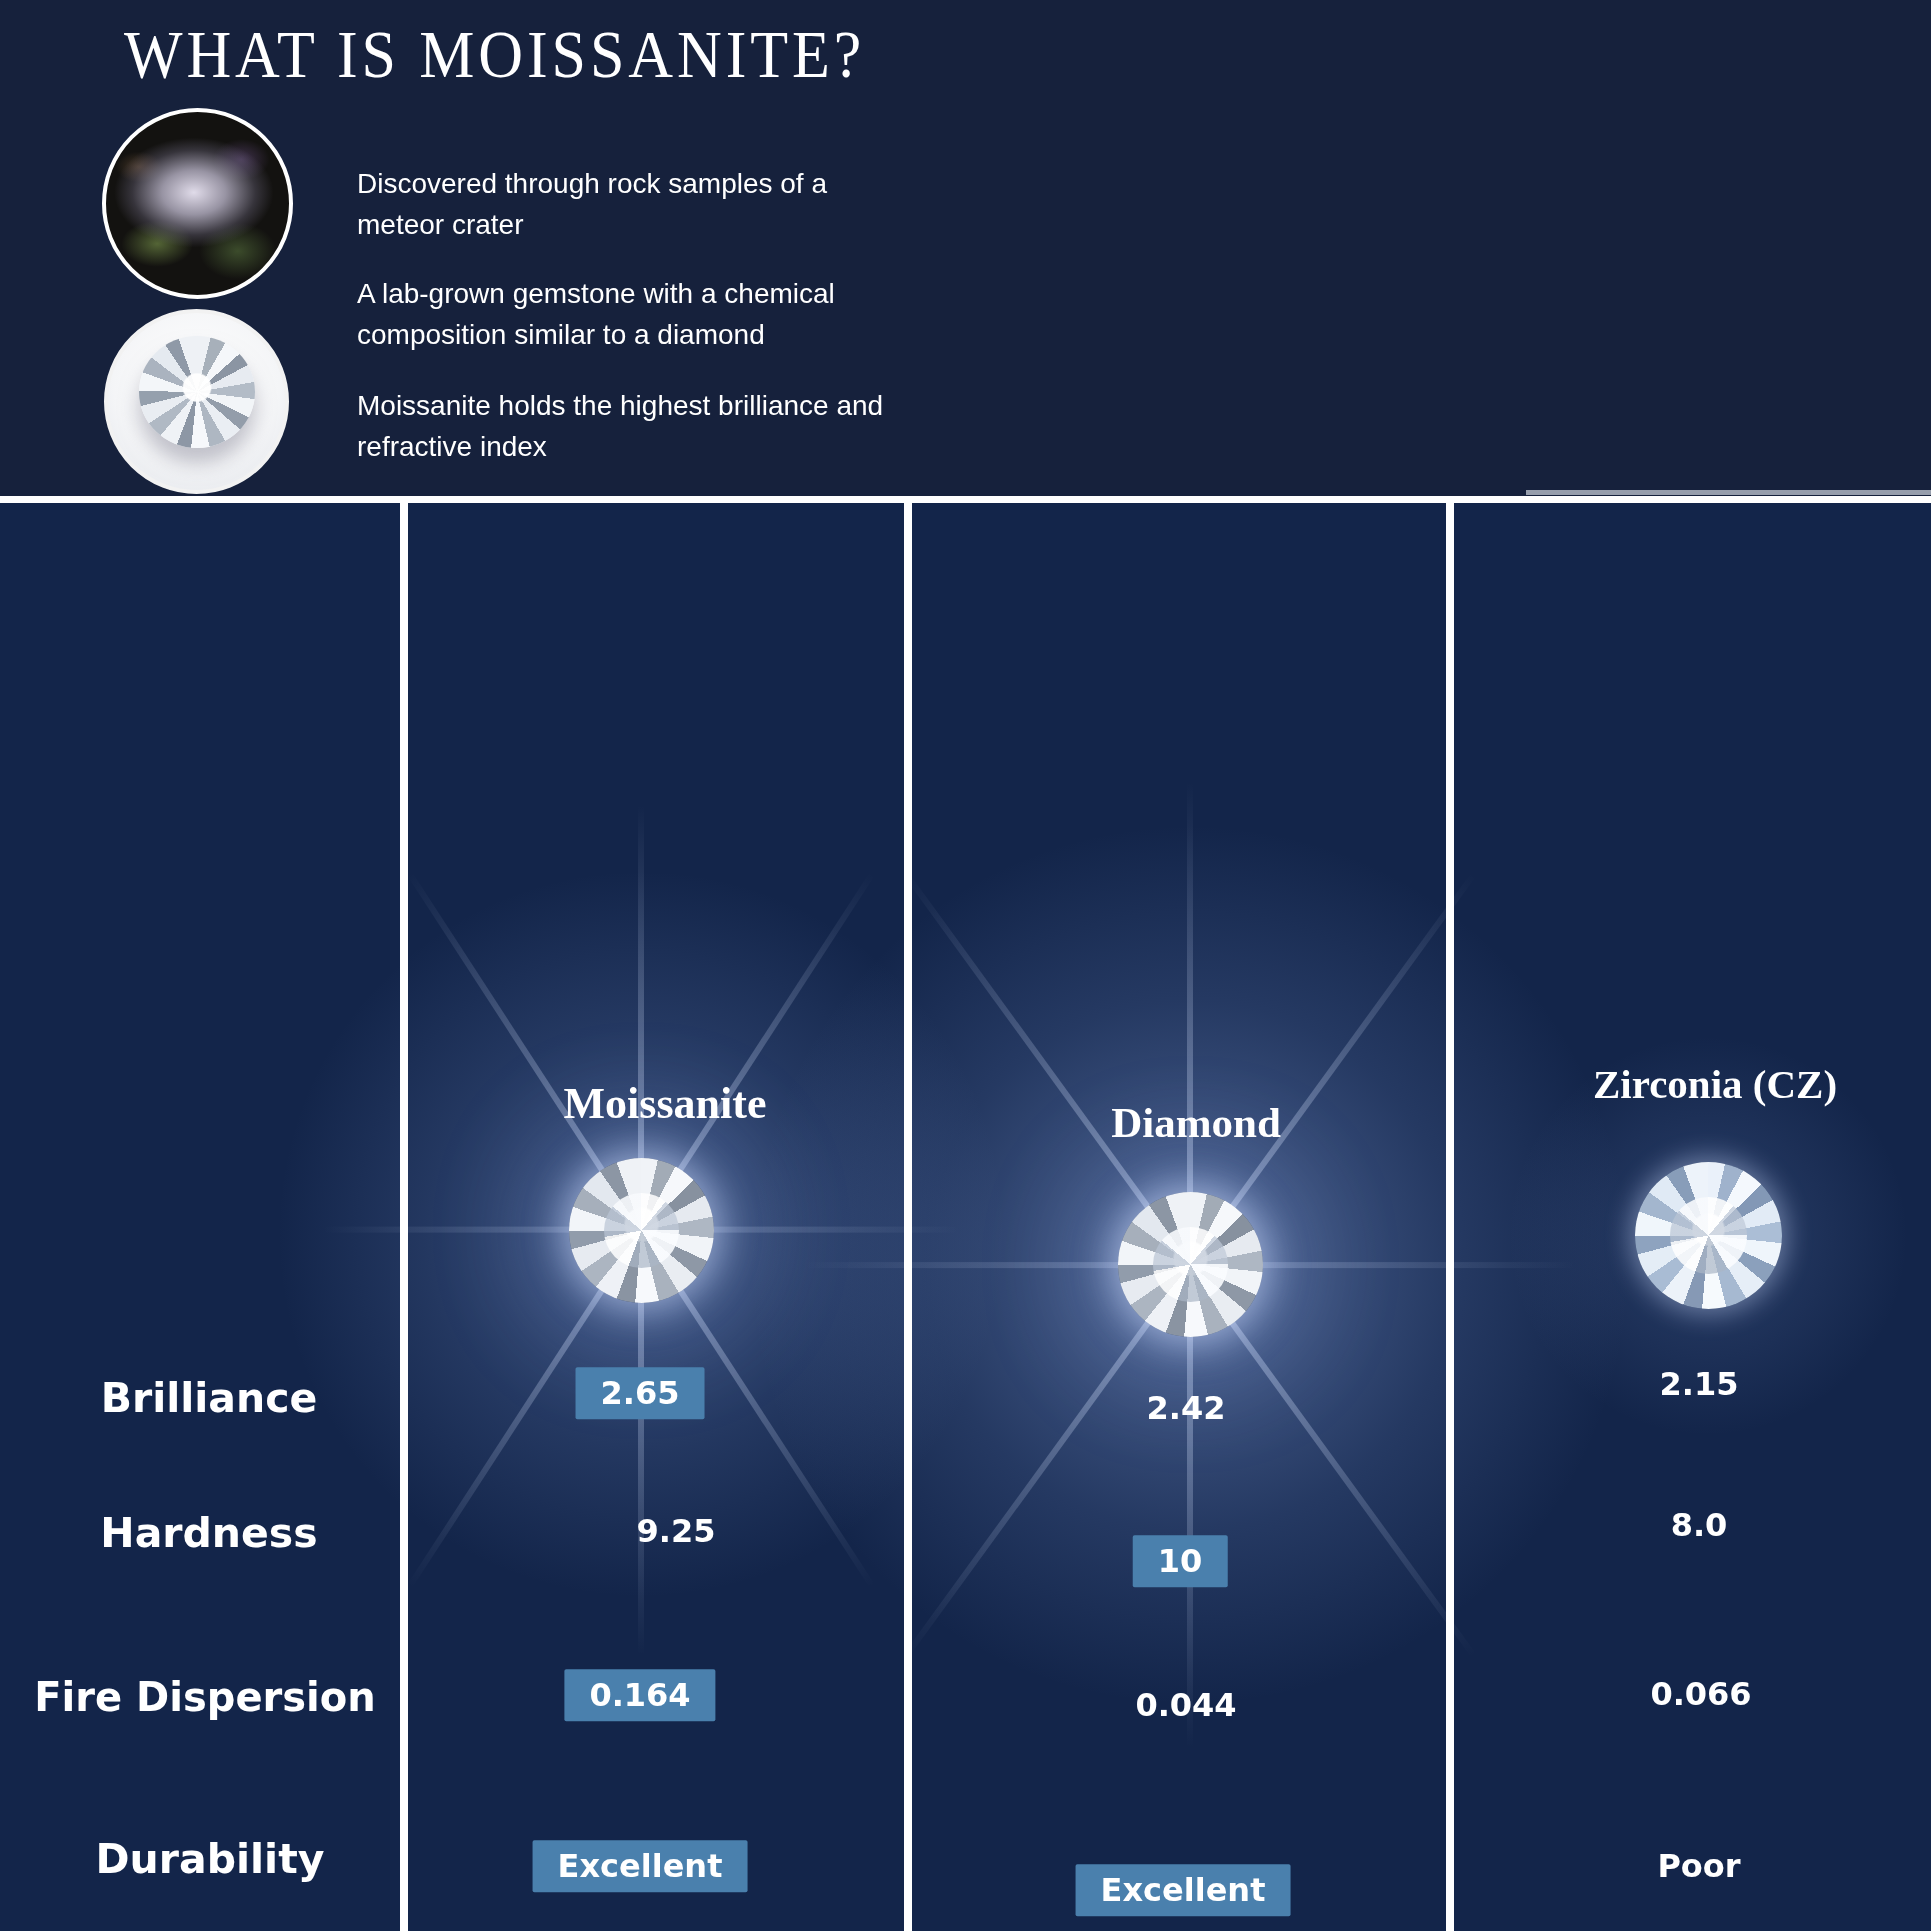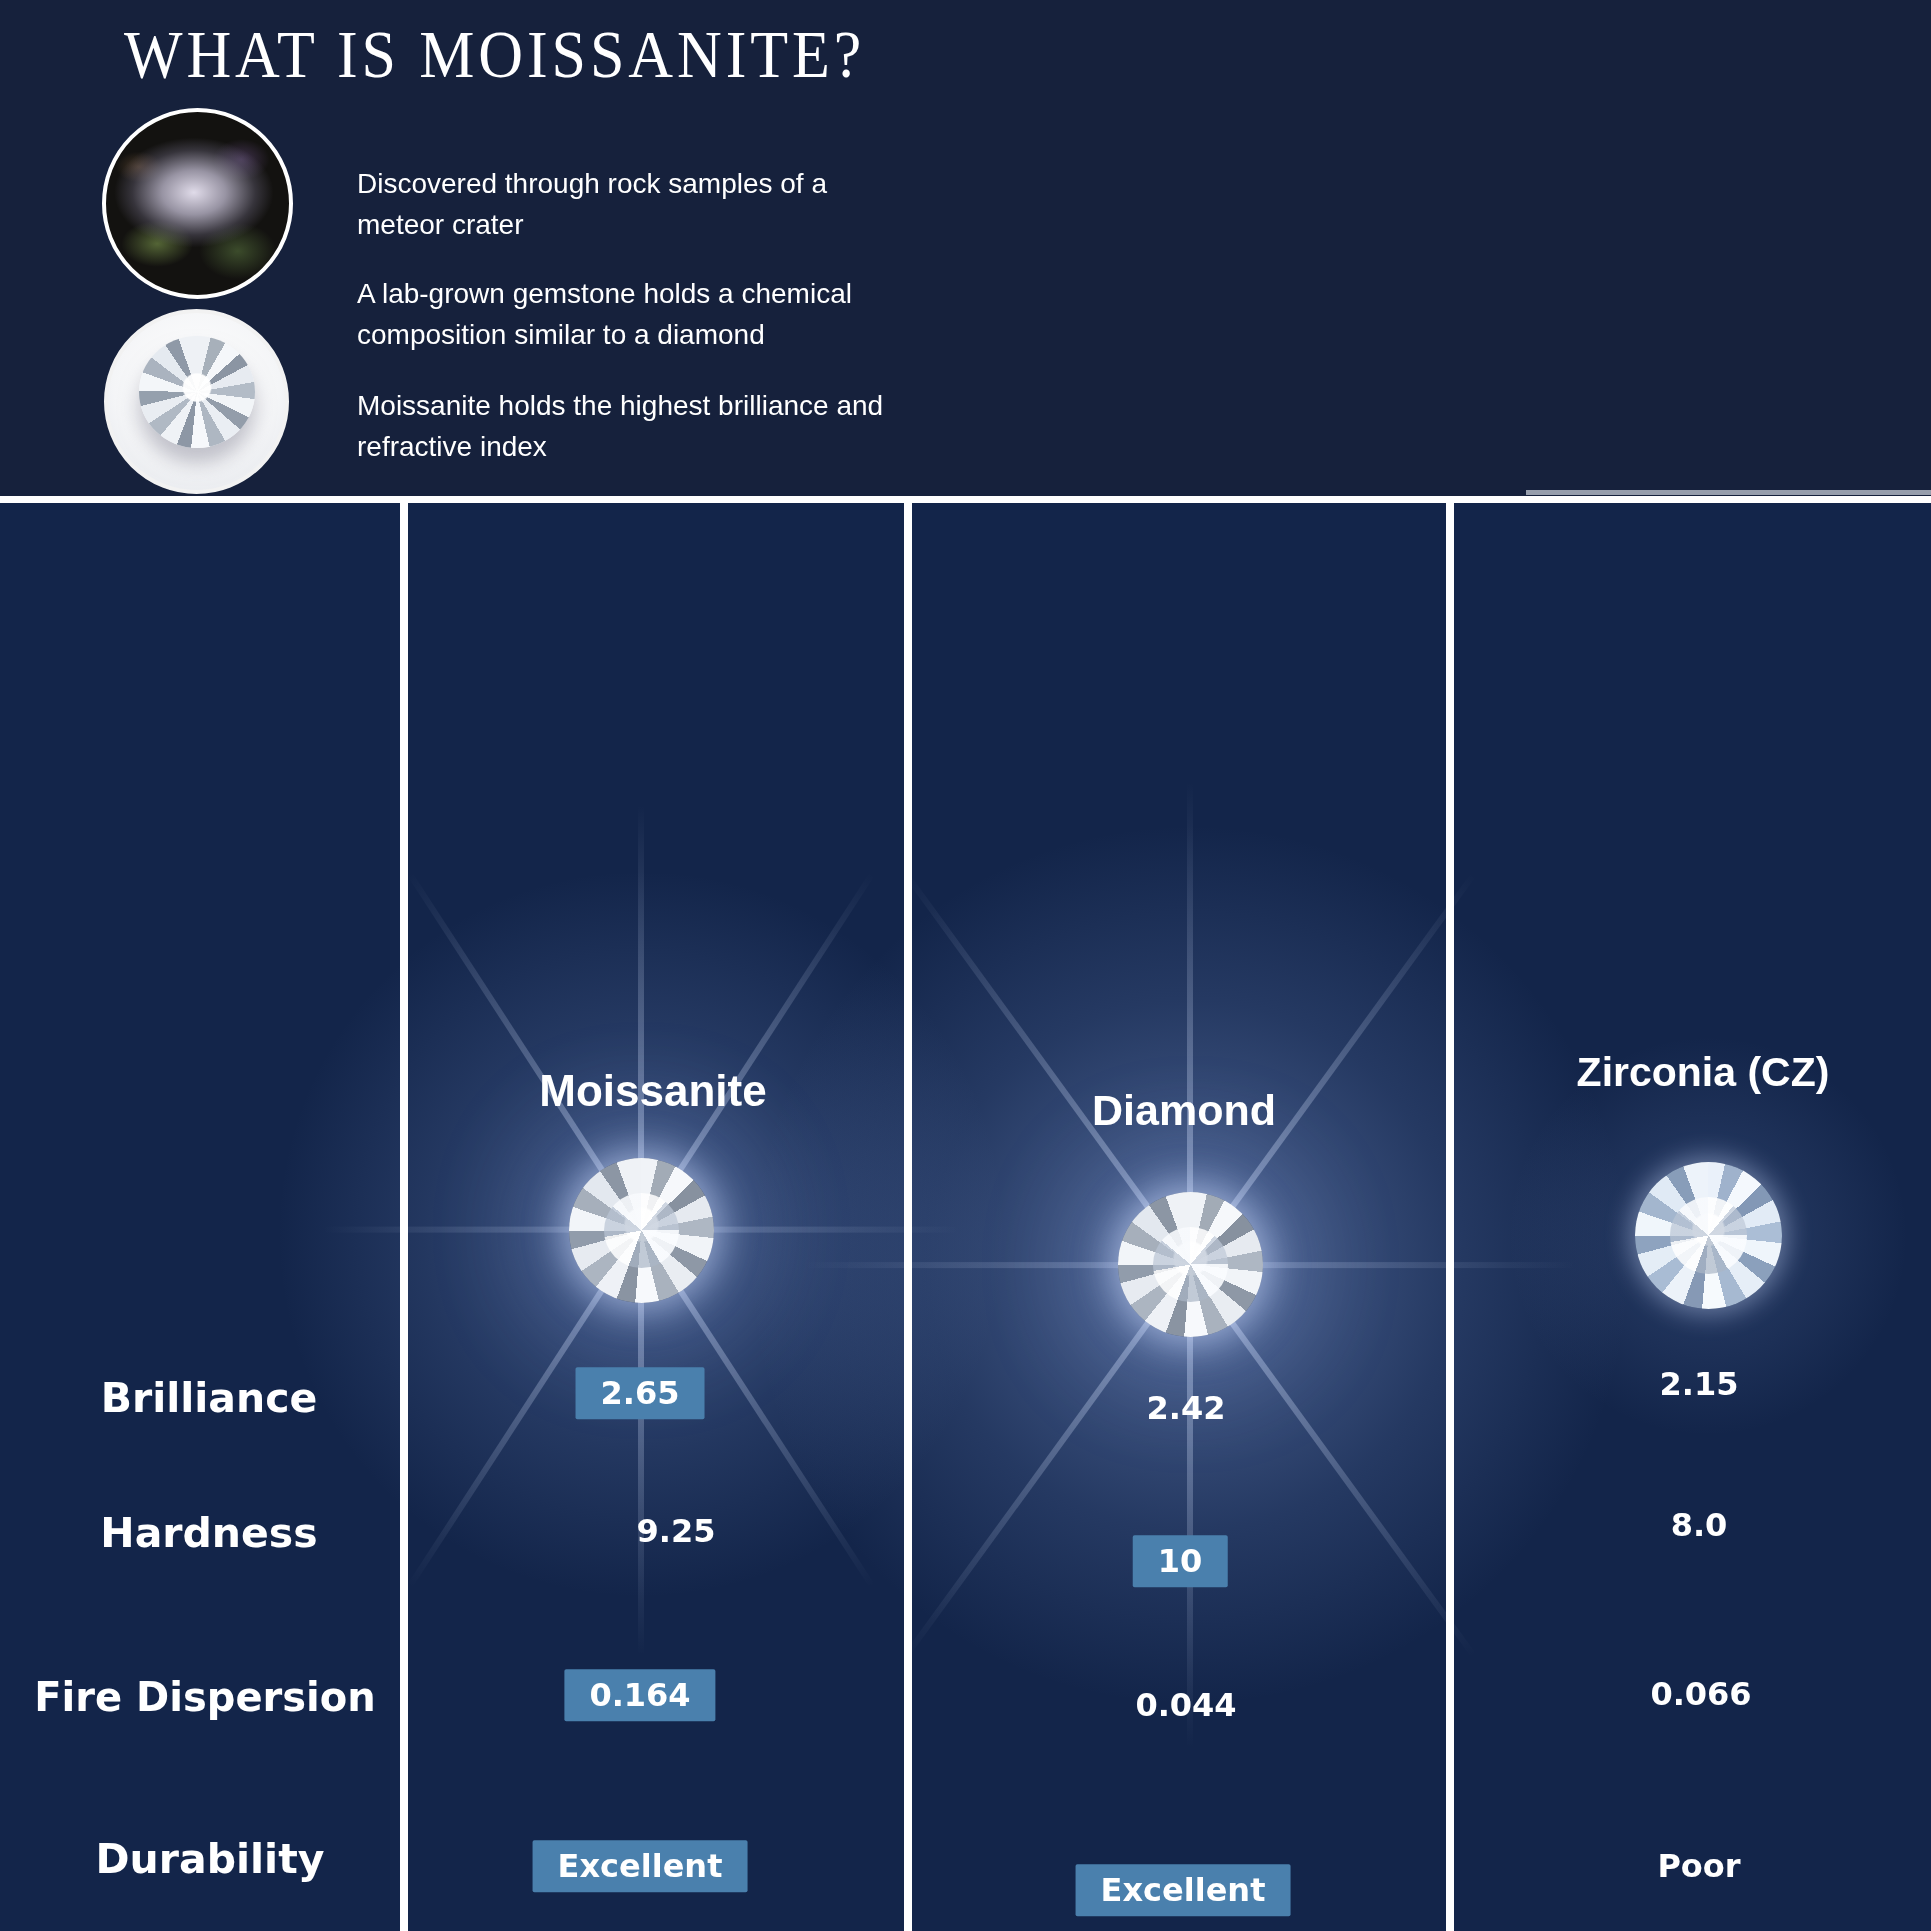--- a/index.html
+++ b/index.html
@@ -111,22 +111,22 @@
   .gem-diamond { left: 1118px; top: 692px; width: 145px; height: 145px; }
   .gem-zirconia {
     left: 1635px; top: 662px; width: 147px; height: 147px;
     background:
       radial-gradient(circle at 50% 46%, rgba(255,255,255,0.95) 0 14%, rgba(255,255,255,0) 16%),
       conic-gradient(#eaf1fa 0 13deg, #9fb2cc 13deg 28deg, #f4f8fd 28deg 46deg, #8398b6 46deg 61deg, #e2ebf6 61deg 79deg, #abbed6 79deg 96deg, #eff5fb 96deg 115deg, #8ba0bc 115deg 130deg, #e6eef7 130deg 149deg, #a6b9d1 149deg 166deg, #f6fafd 166deg 185deg, #8699b5 185deg 200deg, #ecf2f9 200deg 219deg, #a9bcd4 219deg 236deg, #e4edf6 236deg 255deg, #8ea3bf 255deg 270deg, #f0f6fb 270deg 289deg, #a3b6ce 289deg 306deg, #e0eaf5 306deg 325deg, #889db9 325deg 340deg, #edf3fa 340deg 360deg);
     box-shadow: 0 0 25px 5.8px rgba(205,220,255,0.4);
   }
 
   .col-header {
-    position: absolute; transform: translate(-50%,-50%); margin: 4px;
-    font-family: Liberation Sans, sans-serif; font-weight: bold; color: #ffffff; white-space: nowrap;
+    position: absolute; transform: translate(-50%,-50%); margin: 16px;
+    font-family: Liberation Serif, serif; font-weight: bold; color: #ffffff; white-space: nowrap;
   }
   .col-header-moissanite { left: 649px; top: 587px; font-size: 44px; }
   .col-header-diamond { left: 1180px; top: 606px; font-size: 43px; }
   .col-header-zirconia { left: 1699px; top: 568px; font-size: 41px; }
 
   .row-label {
     position: absolute; transform: translate(-50%,-50%);
     font-family: "DejaVu Sans", sans-serif; font-weight: bold; font-size: 41px; color: #ffffff; white-space: nowrap;
   }
   .label-brilliance { left: 209px; top: 898px; }
@@ -168,21 +168,21 @@
     <div class="photo-circle gem-circle">
       <div class="loose-gem"></div>
     </div>
 
     <div class="header-bullets">
       <p class="bullet bullet-1">
         <span>Discovered through rock samples of a</span><br>
         <span>meteor crater</span>
       </p>
       <p class="bullet bullet-2">
-        <span>A lab-grown gemstone holds a chemical</span><br>
+        <span>A lab-grown gemstone with a chemical</span><br>
         <span>composition similar to a diamond</span>
       </p>
       <p class="bullet bullet-3">
         <span>Moissanite holds the highest brilliance and</span><br>
         <span>refractive index</span>
       </p>
     </div>
   </section>
 
   <section class="table-area">

